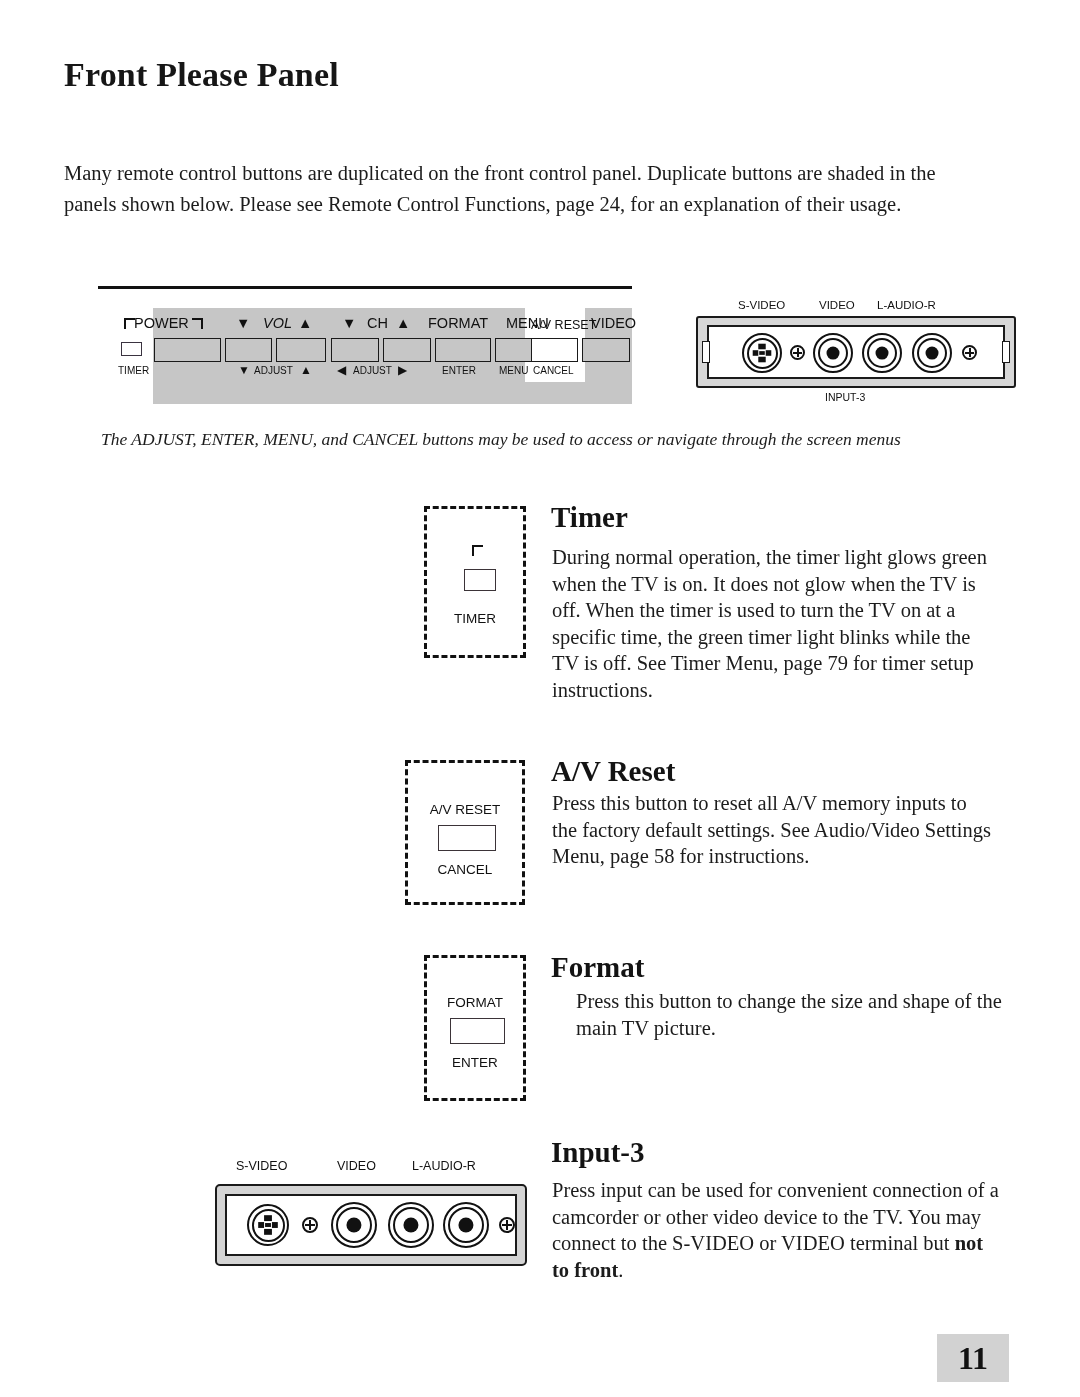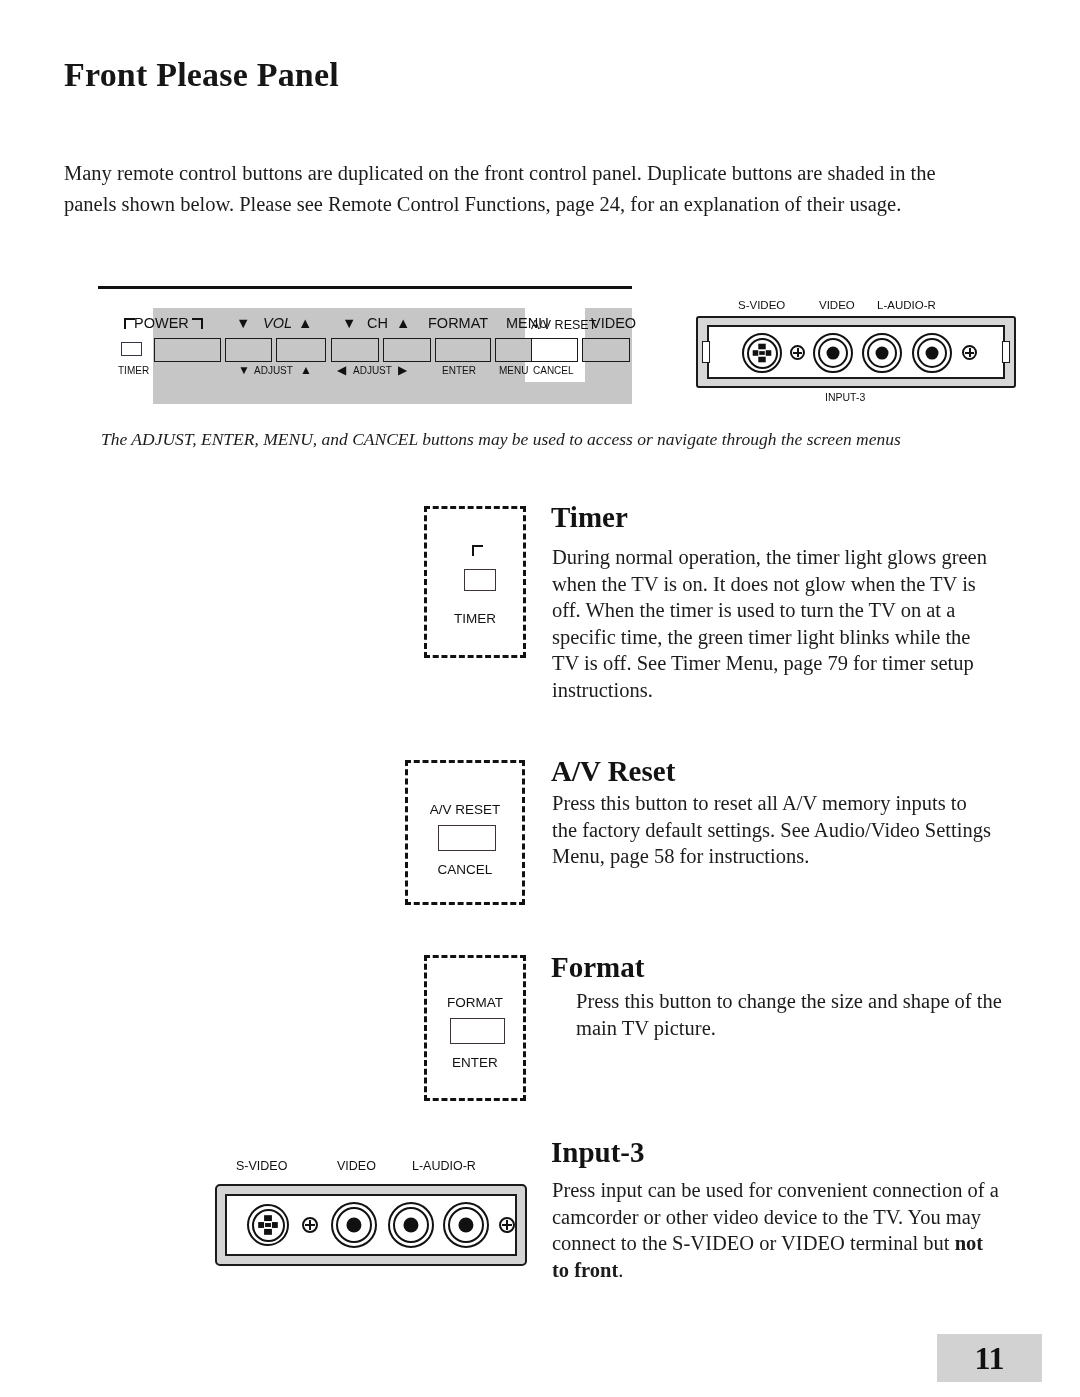--- a/index.html
+++ b/index.html
@@ -316,21 +316,21 @@
     color: #111;
     white-space: nowrap;
     line-height: 1;
   }
 
   
   .page-num {
     position: absolute;
     left: 937px;
     top: 1334px;
-    width: 105px;
+    width: 72px;
     height: 48px;
     background: #d2d2d2;
     display: flex;
     align-items: center;
     justify-content: center;
     font-size: 32px;
     font-weight: bold;
     color: #111;
   }
 </style>

